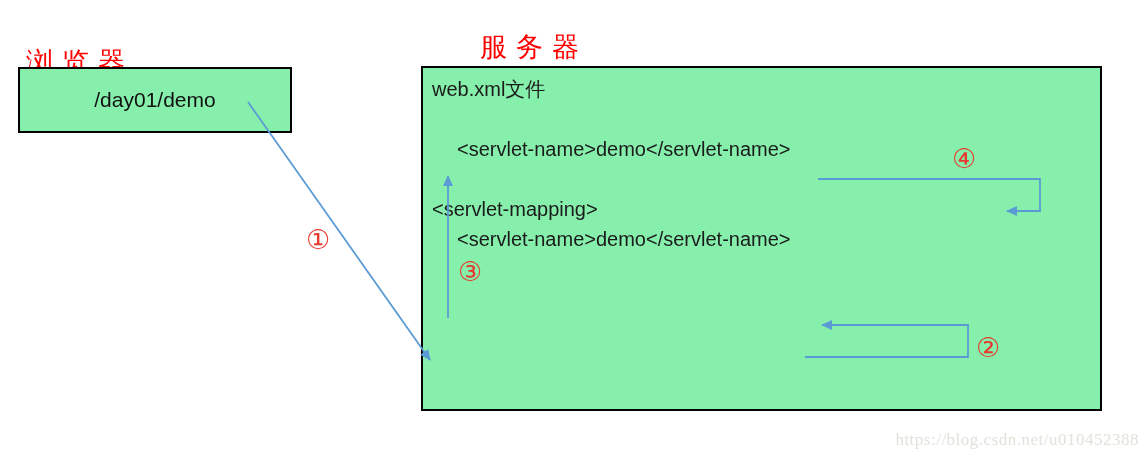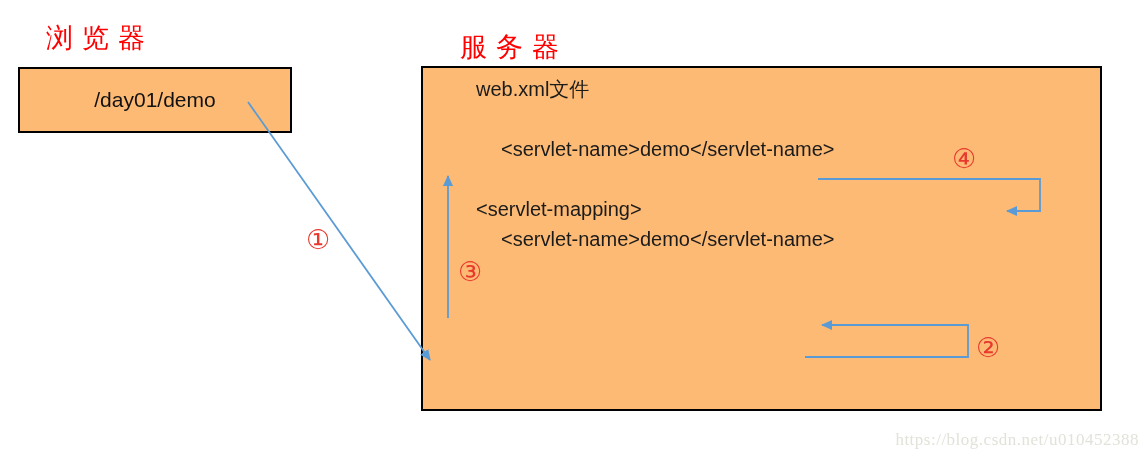--- a/index.html
+++ b/index.html
@@ -5,34 +5,34 @@
   html,body{margin:0;padding:0;background:#ffffff;}
   .stage{
     position:relative;width:1147px;height:461px;background:#ffffff;overflow:hidden;
     font-family:"Liberation Sans",sans-serif;color:#1b1b1b;
   }
   .zh-label{
     position:absolute;color:#ff0000;
     font-family:"DejaVu Serif","Liberation Serif",serif;
     font-size:27px;letter-spacing:9px;line-height:28px;white-space:nowrap;
   }
-  .browser-label{left:26px;top:24px;margin-left:20px;}
-  .server-label{left:460px;top:33px;}
-  .box{position:absolute;border:2px solid #000000;background:#fdba74;box-sizing:border-box;}
+  .browser-label{left:26px;top:48px;}
+  .server-label{left:480px;top:33px;}
+  .box{position:absolute;border:2px solid #000000;background:#86efac;box-sizing:border-box;}
   .browser-box{
     left:18px;top:67px;width:274px;height:66px;
     display:flex;align-items:center;justify-content:center;
     font-size:21px;color:#111111;
   }
   .server-box{left:421px;top:66px;width:681px;height:345px;}
   .code{
     position:absolute;left:9px;top:6px;right:4px;
     font-size:20px;line-height:30px;color:#1b1b1b;white-space:nowrap;
   }
-  .line{height:30px;margin-left:44px;}
+  .line{height:30px;}
   .indent{padding-left:25px;}
   .class-value{
     border-bottom:1.5px solid #2b2b2b;
     text-decoration:underline wavy #ff2a1a 1px;
     text-underline-offset:5px;
   }
   .arrows{position:absolute;left:0;top:0;pointer-events:none;}
   .step-badge{
     position:absolute;transform:translate(-50%,-50%);
     color:#e8392e;font-size:27px;line-height:27px;

